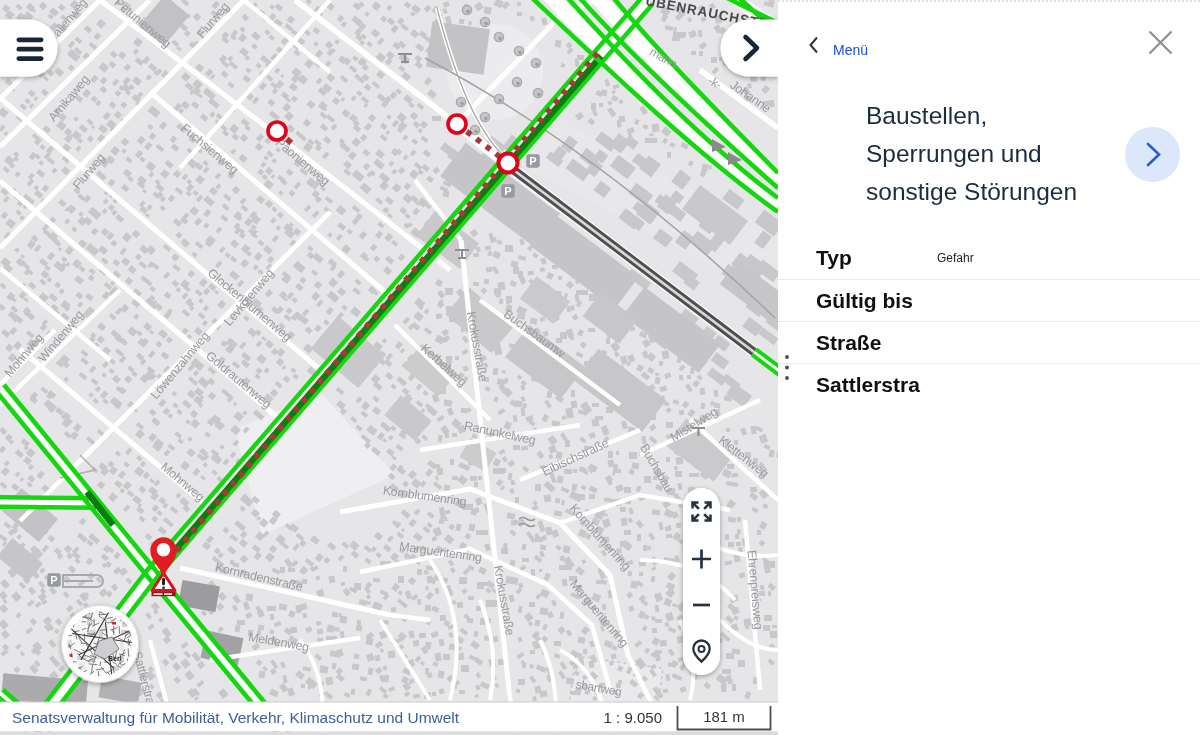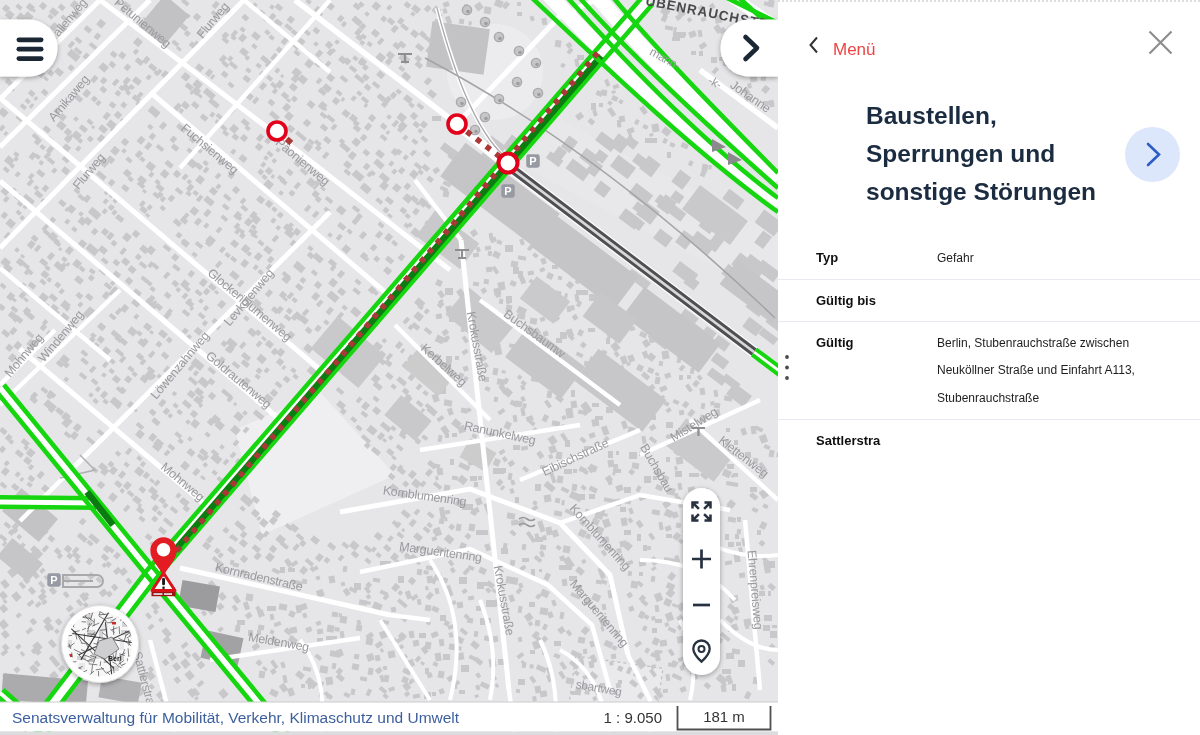--- a/index.html
+++ b/index.html
@@ -1,26 +1,26 @@
 <!DOCTYPE html>
 <html><head><meta charset="utf-8">
 <style>
 *{margin:0;padding:0;box-sizing:border-box}
 html,body{width:1200px;height:735px;overflow:hidden;font-family:"Liberation Sans",sans-serif;background:#fff}
 .map{position:absolute;left:0;top:0;width:778px;height:735px;overflow:hidden}
 .panel{position:absolute;left:778px;top:0;width:422px;height:735px;background:#fff;border-top:2px dotted #ddd}
-.phead{position:absolute;left:30px;top:33px;font-size:17px;color:#ef4444}
+.phead{position:absolute;left:30px;top:33px;font-size:14px;color:#1d4ed8}
 .phead .chev{display:inline-block;margin-right:14px}
 .close{position:absolute;left:368px;top:26px}
-.title{position:absolute;left:88px;top:95px;width:240px;font-size:24.5px;line-height:38px;font-weight:bold;color:#1b2b40}
+.title{position:absolute;left:88px;top:95px;width:240px;font-size:24.5px;line-height:38px;font-weight:normal;color:#1b2b40}
 .bluebtn{position:absolute;left:347px;top:125px;width:55px;height:55px;border-radius:50%;background:#dce7fb}
 .tbl{position:absolute;left:0;top:234.5px;width:422px}
 .row{position:relative;padding:8px 24px 6.5px 38px;border-bottom:1px solid #e7eaf0;display:flex}
 .row:last-child{border-bottom:none}
-.lab{width:121px;flex:none;font-weight:bold;font-size:13px;color:#101010;line-height:26.8px}
+.lab{width:121px;flex:none;font-weight:bold;font-size:21px;color:#101010;line-height:26.8px}
 .val{font-size:12px;color:#1d1d1d;line-height:27.5px;width:206px}
 .dots{position:absolute;left:784px;top:353px}
 </style></head>
 <body>
 
 <div class="map"><svg width="778" height="735" viewBox="0 0 778 735" xmlns="http://www.w3.org/2000/svg" font-family="Liberation Sans, sans-serif">
 <defs>
 <clipPath id="mmclip">
           <circle cx="100" cy="644" r="32.5"></circle>
         </clipPath>
@@ -3056,22 +3056,21 @@
 <div class="row">
         <div class="lab">Typ</div>
         <div class="val">Gefahr</div>
       </div>
 
 <div class="row">
         <div class="lab">Gültig bis</div>
       </div>
 
 <div class="row">
-        <div class="lab">Gültig</div>
-        <div class="val">Berlin, Stubenrauchstraße zwischen Neuköllner Straße und Einfahrt A113, Stubenrauchstraße</div>
+        <div class="lab">Straße</div>
       </div>
 
 <div class="row">
         <div class="lab">Sattlerstra</div>
       </div>
 </div>
 </div>
 
 <div class="dots"><svg width="8" height="30" viewBox="0 0 8 30">
       <circle cx="3" cy="4" r="1.9" fill="#4a4a4a"></circle>

